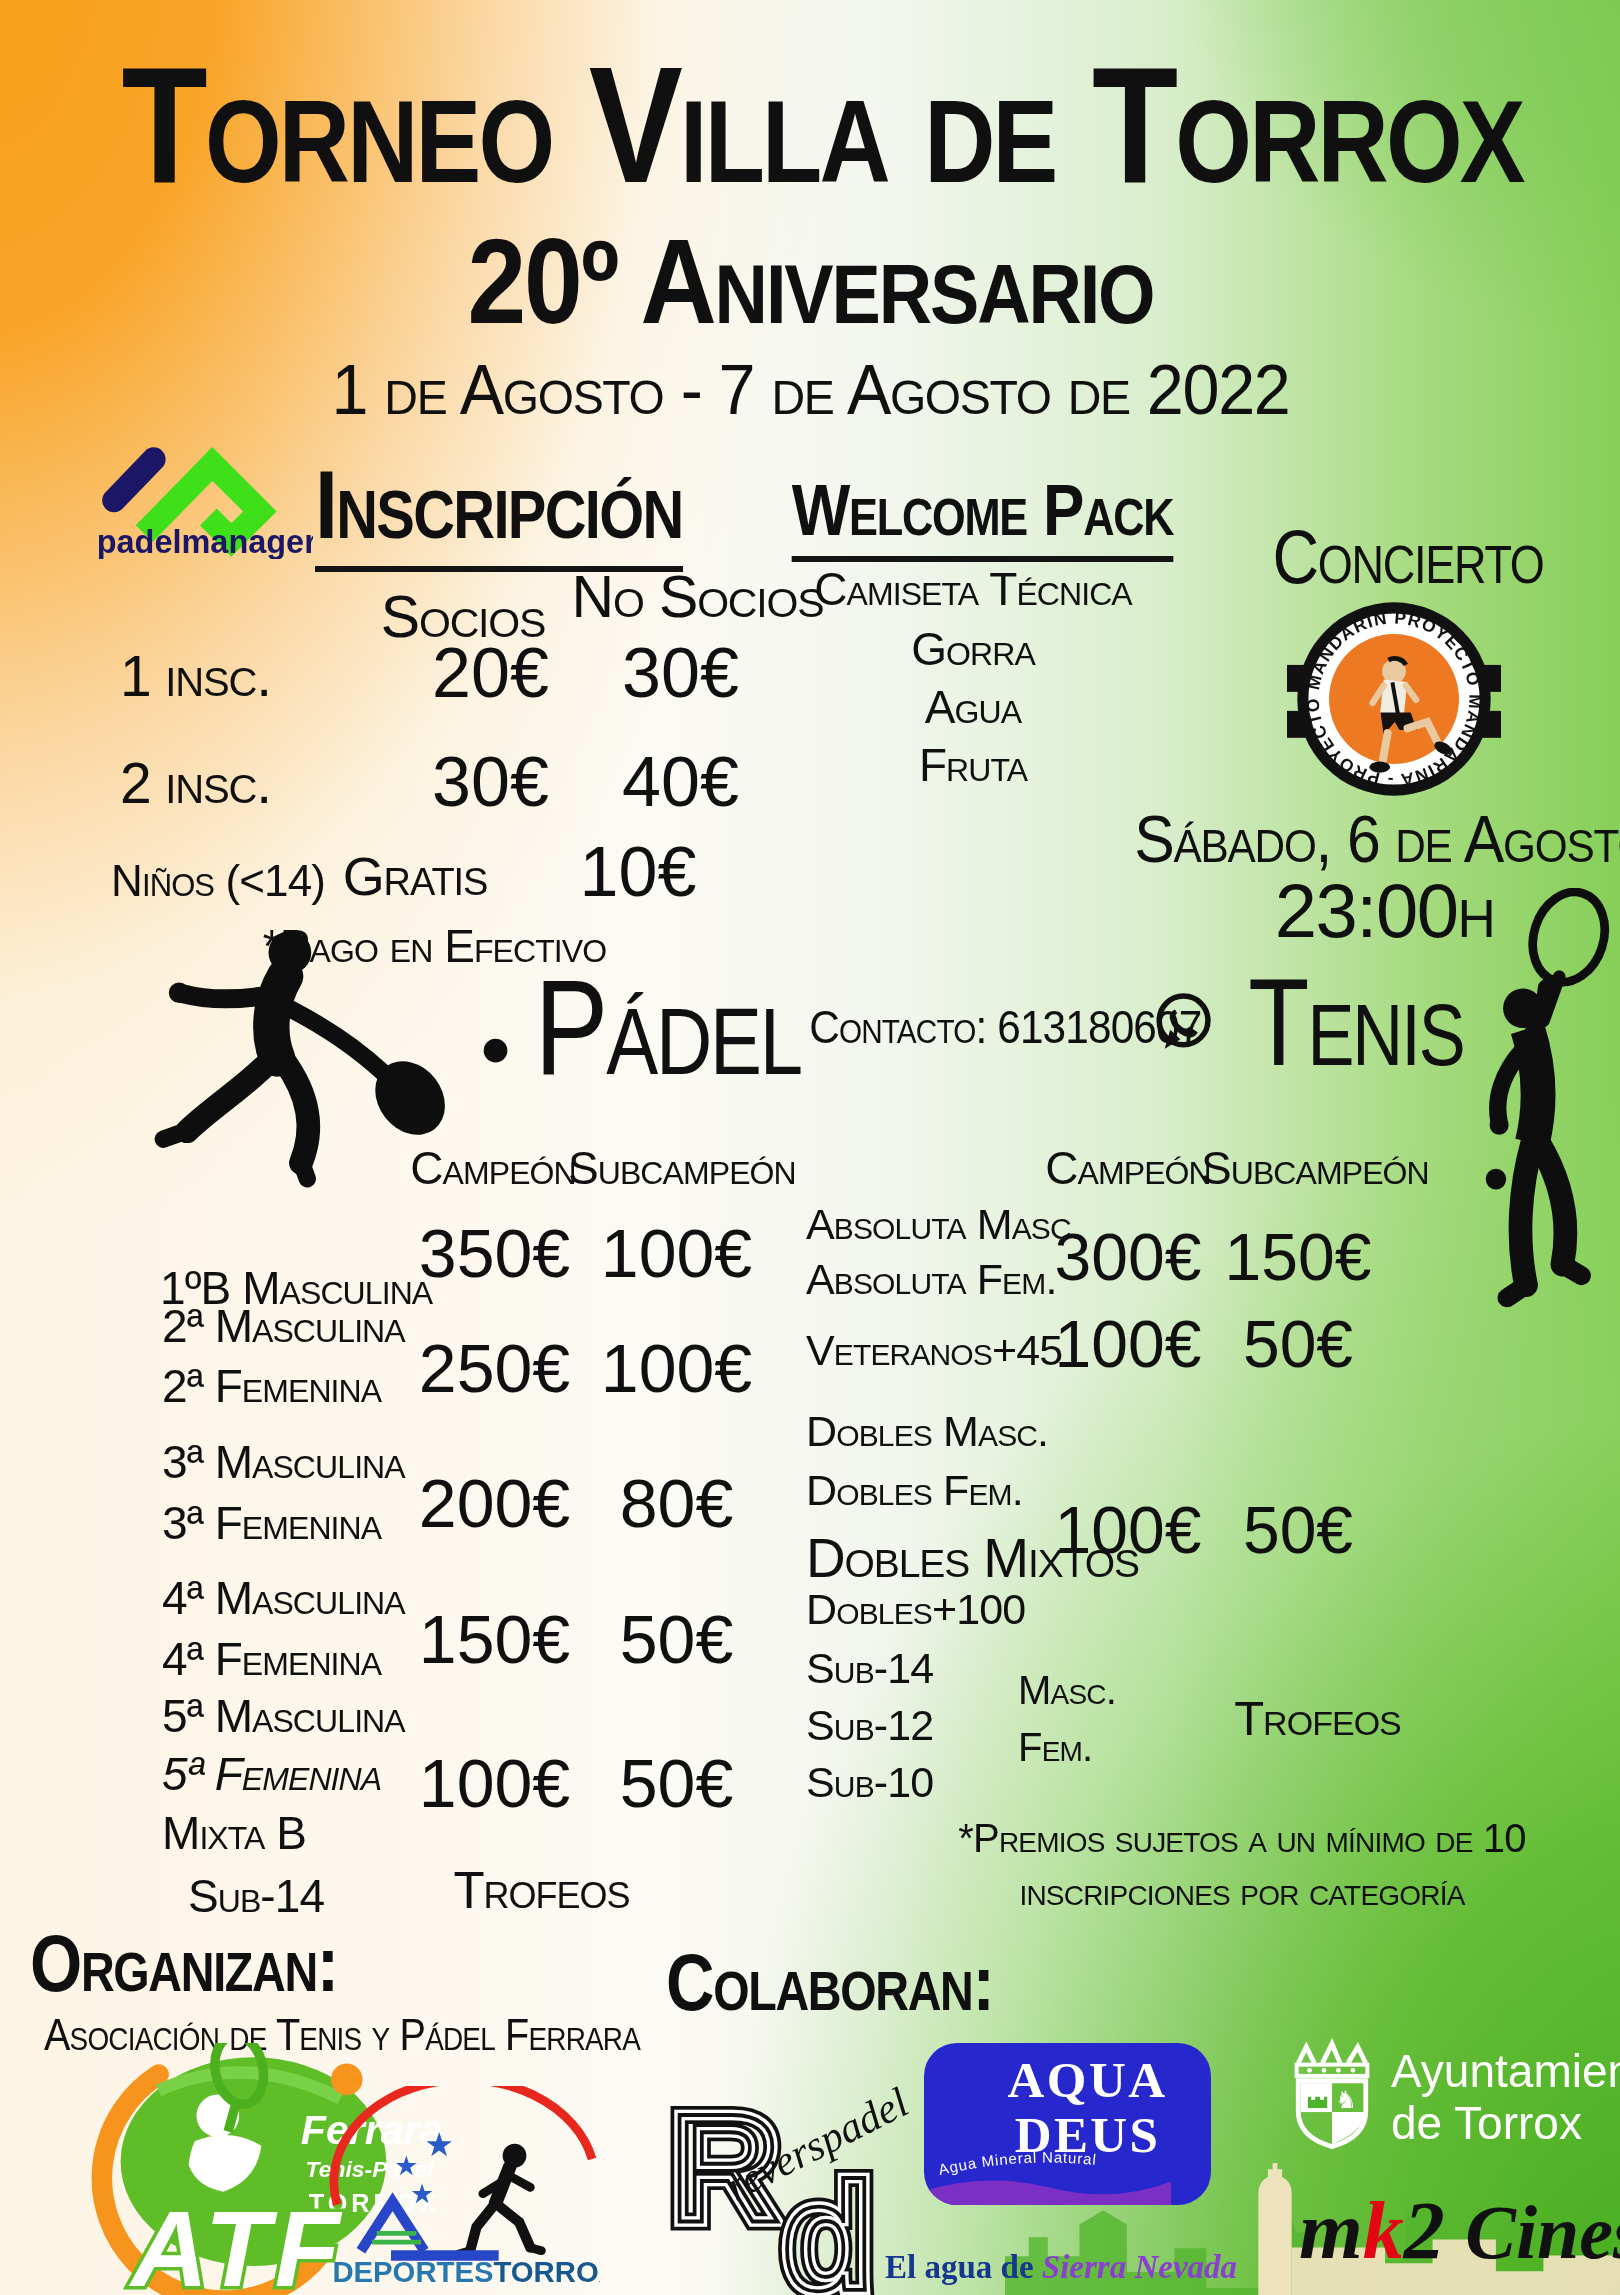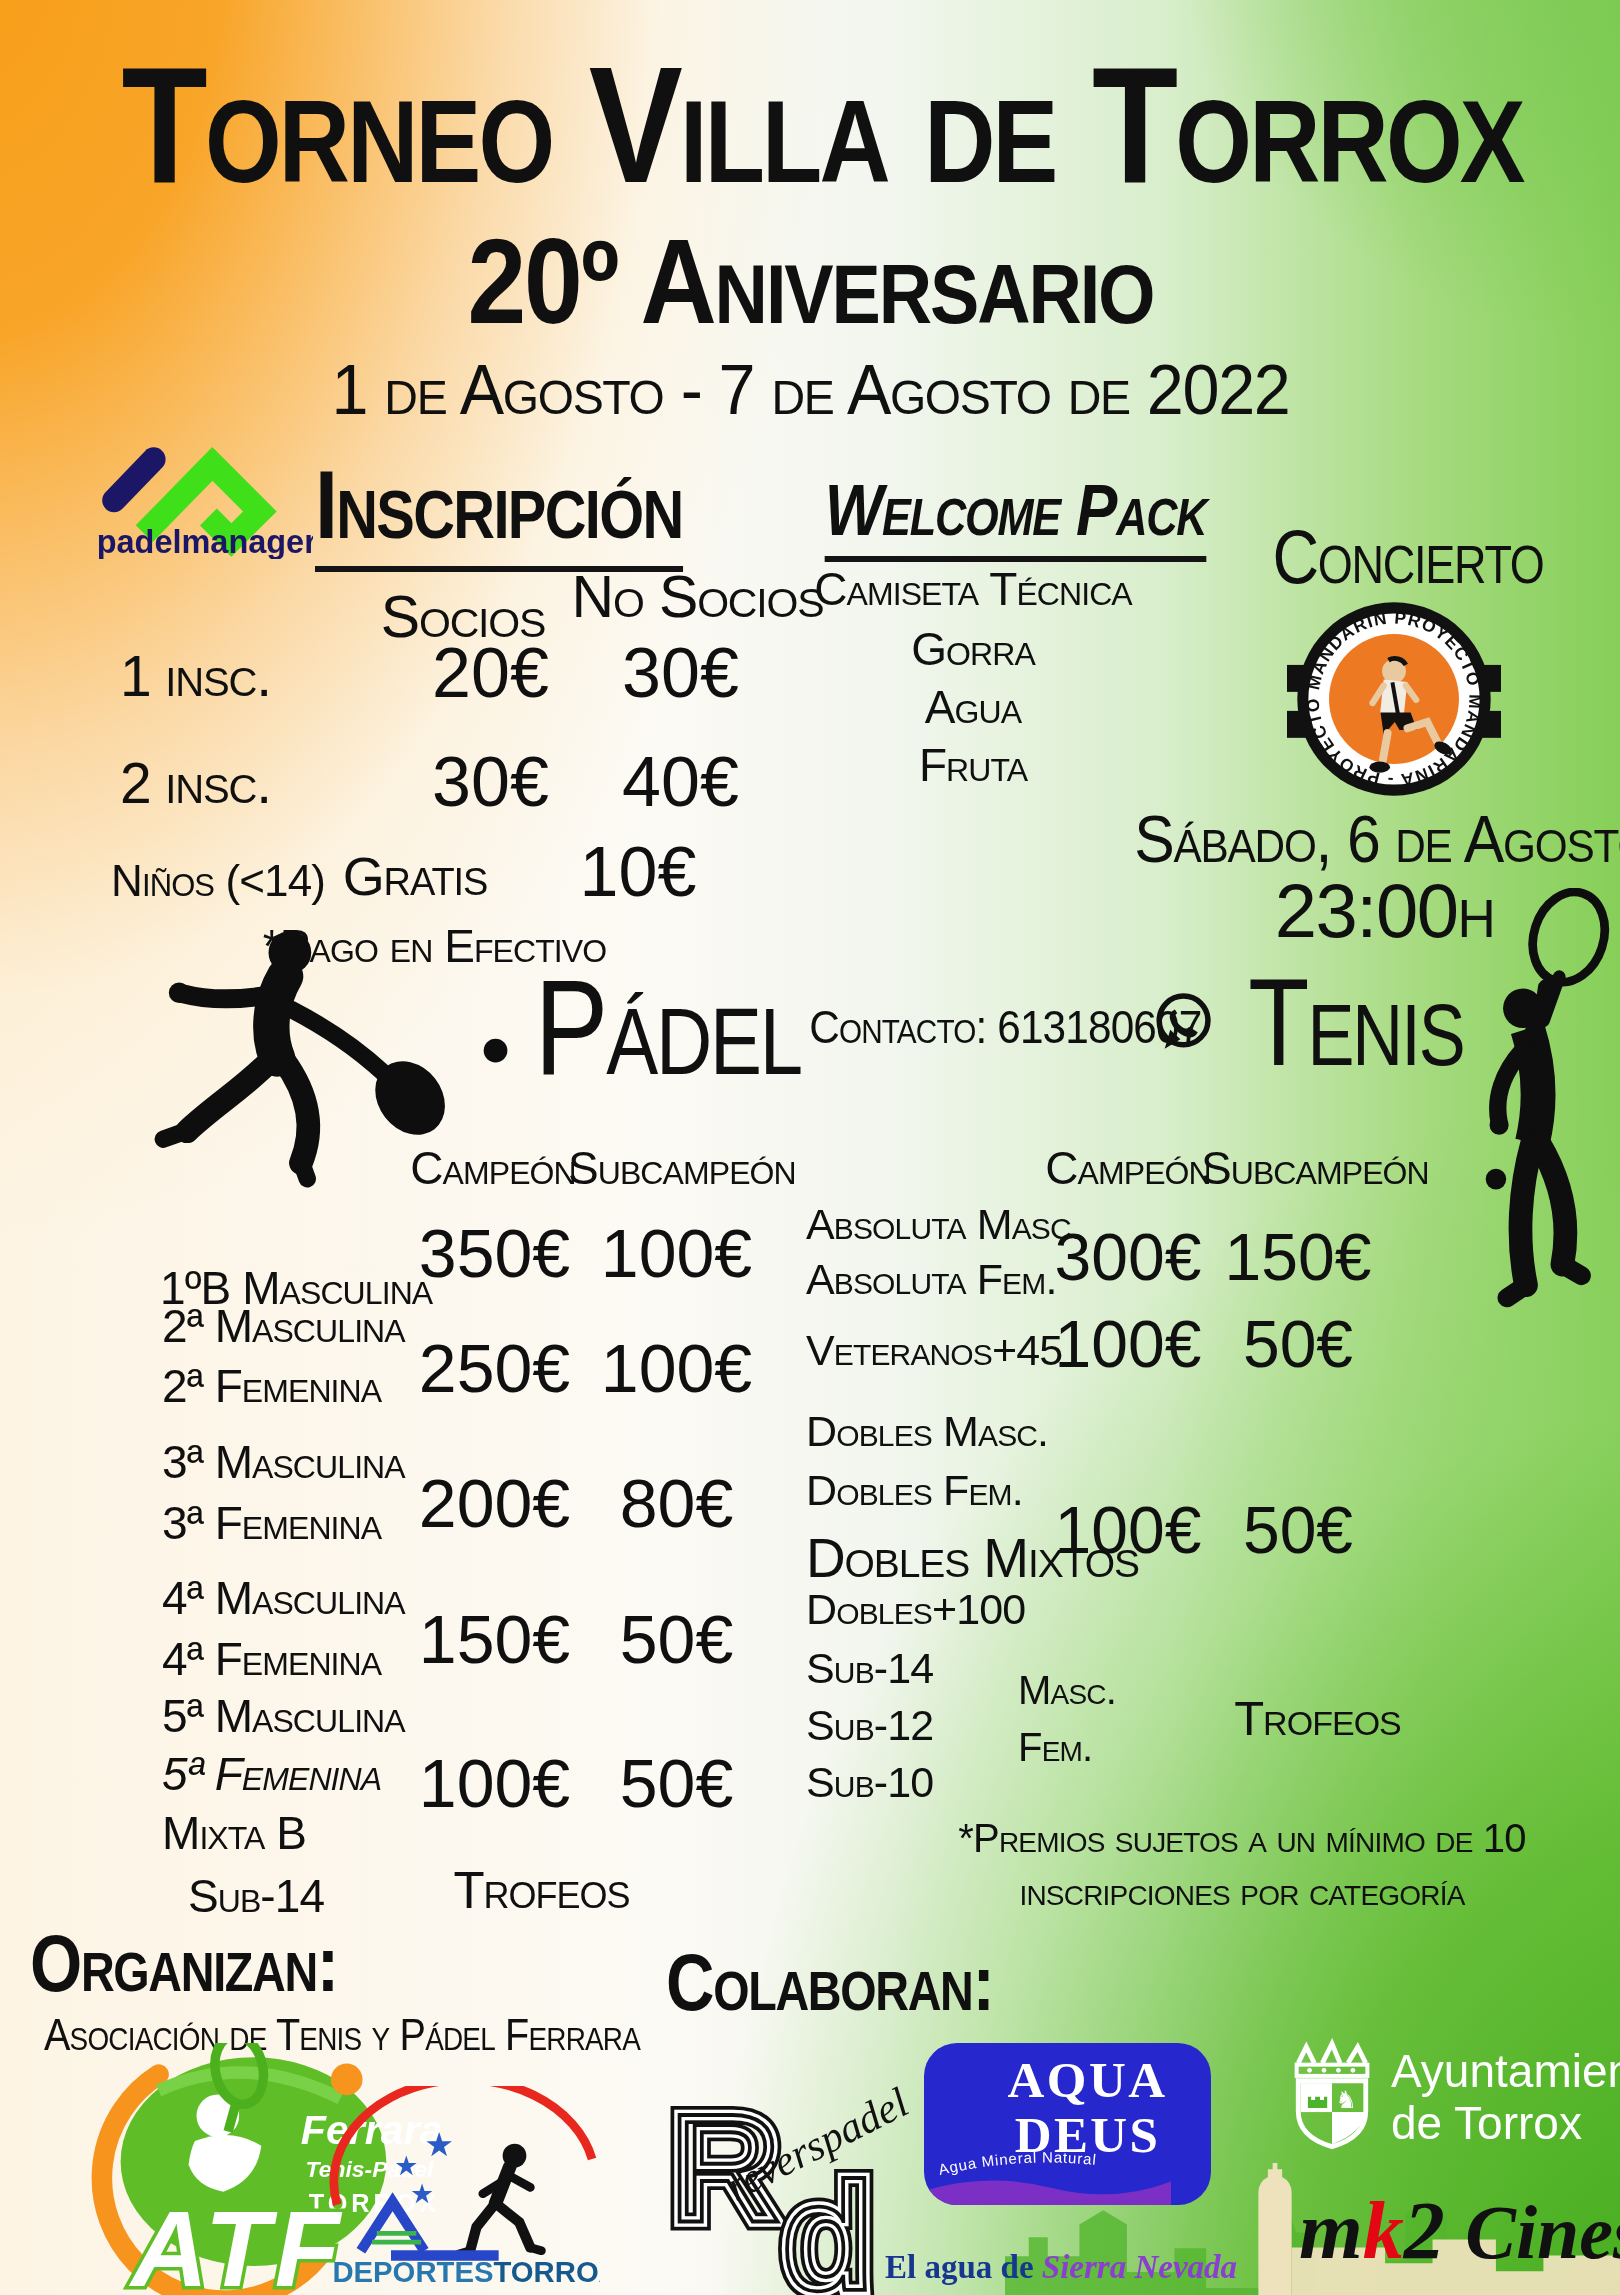--- a/index.html
+++ b/index.html
@@ -62,21 +62,21 @@
   <div class="abs sc nw" style="left:120px;top:750px;width:237px;font-size:57px;">2 insc.</div>
   <div class="abs ctr nw" style="left:372px;top:742px;width:237px;font-size:70px;">30€</div>
   <div class="abs ctr nw" style="left:554px;top:742px;width:253px;font-size:70px;">40€</div>
 
   <div class="abs sc nw" style="left:111px;top:856px;width:253px;font-size:44px;">Niños (&lt;14)</div>
   <div class="abs sc ctr nw" style="left:328px;top:845px;width:174px;font-size:54px;">Gratis</div>
   <div class="abs ctr nw" style="left:514px;top:832px;width:248px;font-size:70px;">10€</div>
 
   <div class="abs sc ctr nw" style="left:229px;top:919px;width:411px;font-size:46px;">*Pago en Efectivo</div>
 
-  <div class="abs ctr nw" style="left:791px;top:468px;width:364px;font-style:italic;">
+  <div class="abs ctr nw" style="left:758px;top:468px;width:364px;">
     <span class="und sc b" style="font-size:73px;transform:scaleX(.85);transform-origin:center top;display:inline-block;">Welcome Pack</span>
   </div>
   <div class="abs sc ctr nw" style="left:791px;top:562px;width:364px;font-size:46px;">Camiseta Técnica</div>
   <div class="abs sc ctr nw" style="left:791px;top:622px;width:364px;font-size:46px;">Gorra</div>
   <div class="abs sc ctr nw" style="left:791px;top:680px;width:364px;font-size:46px;">Agua</div>
   <div class="abs sc ctr nw" style="left:791px;top:738px;width:364px;font-size:46px;text-align:center;">Fruta</div>
 
   <div class="abs sc ctr nw cx85" style="left:1234px;top:513px;width:348px;font-size:76px;">Concierto</div>
   <svg class="abs" style="left:1287px;top:592px;" width="214" height="214" viewBox="0 0 270 270">
     <g fill="#111">

